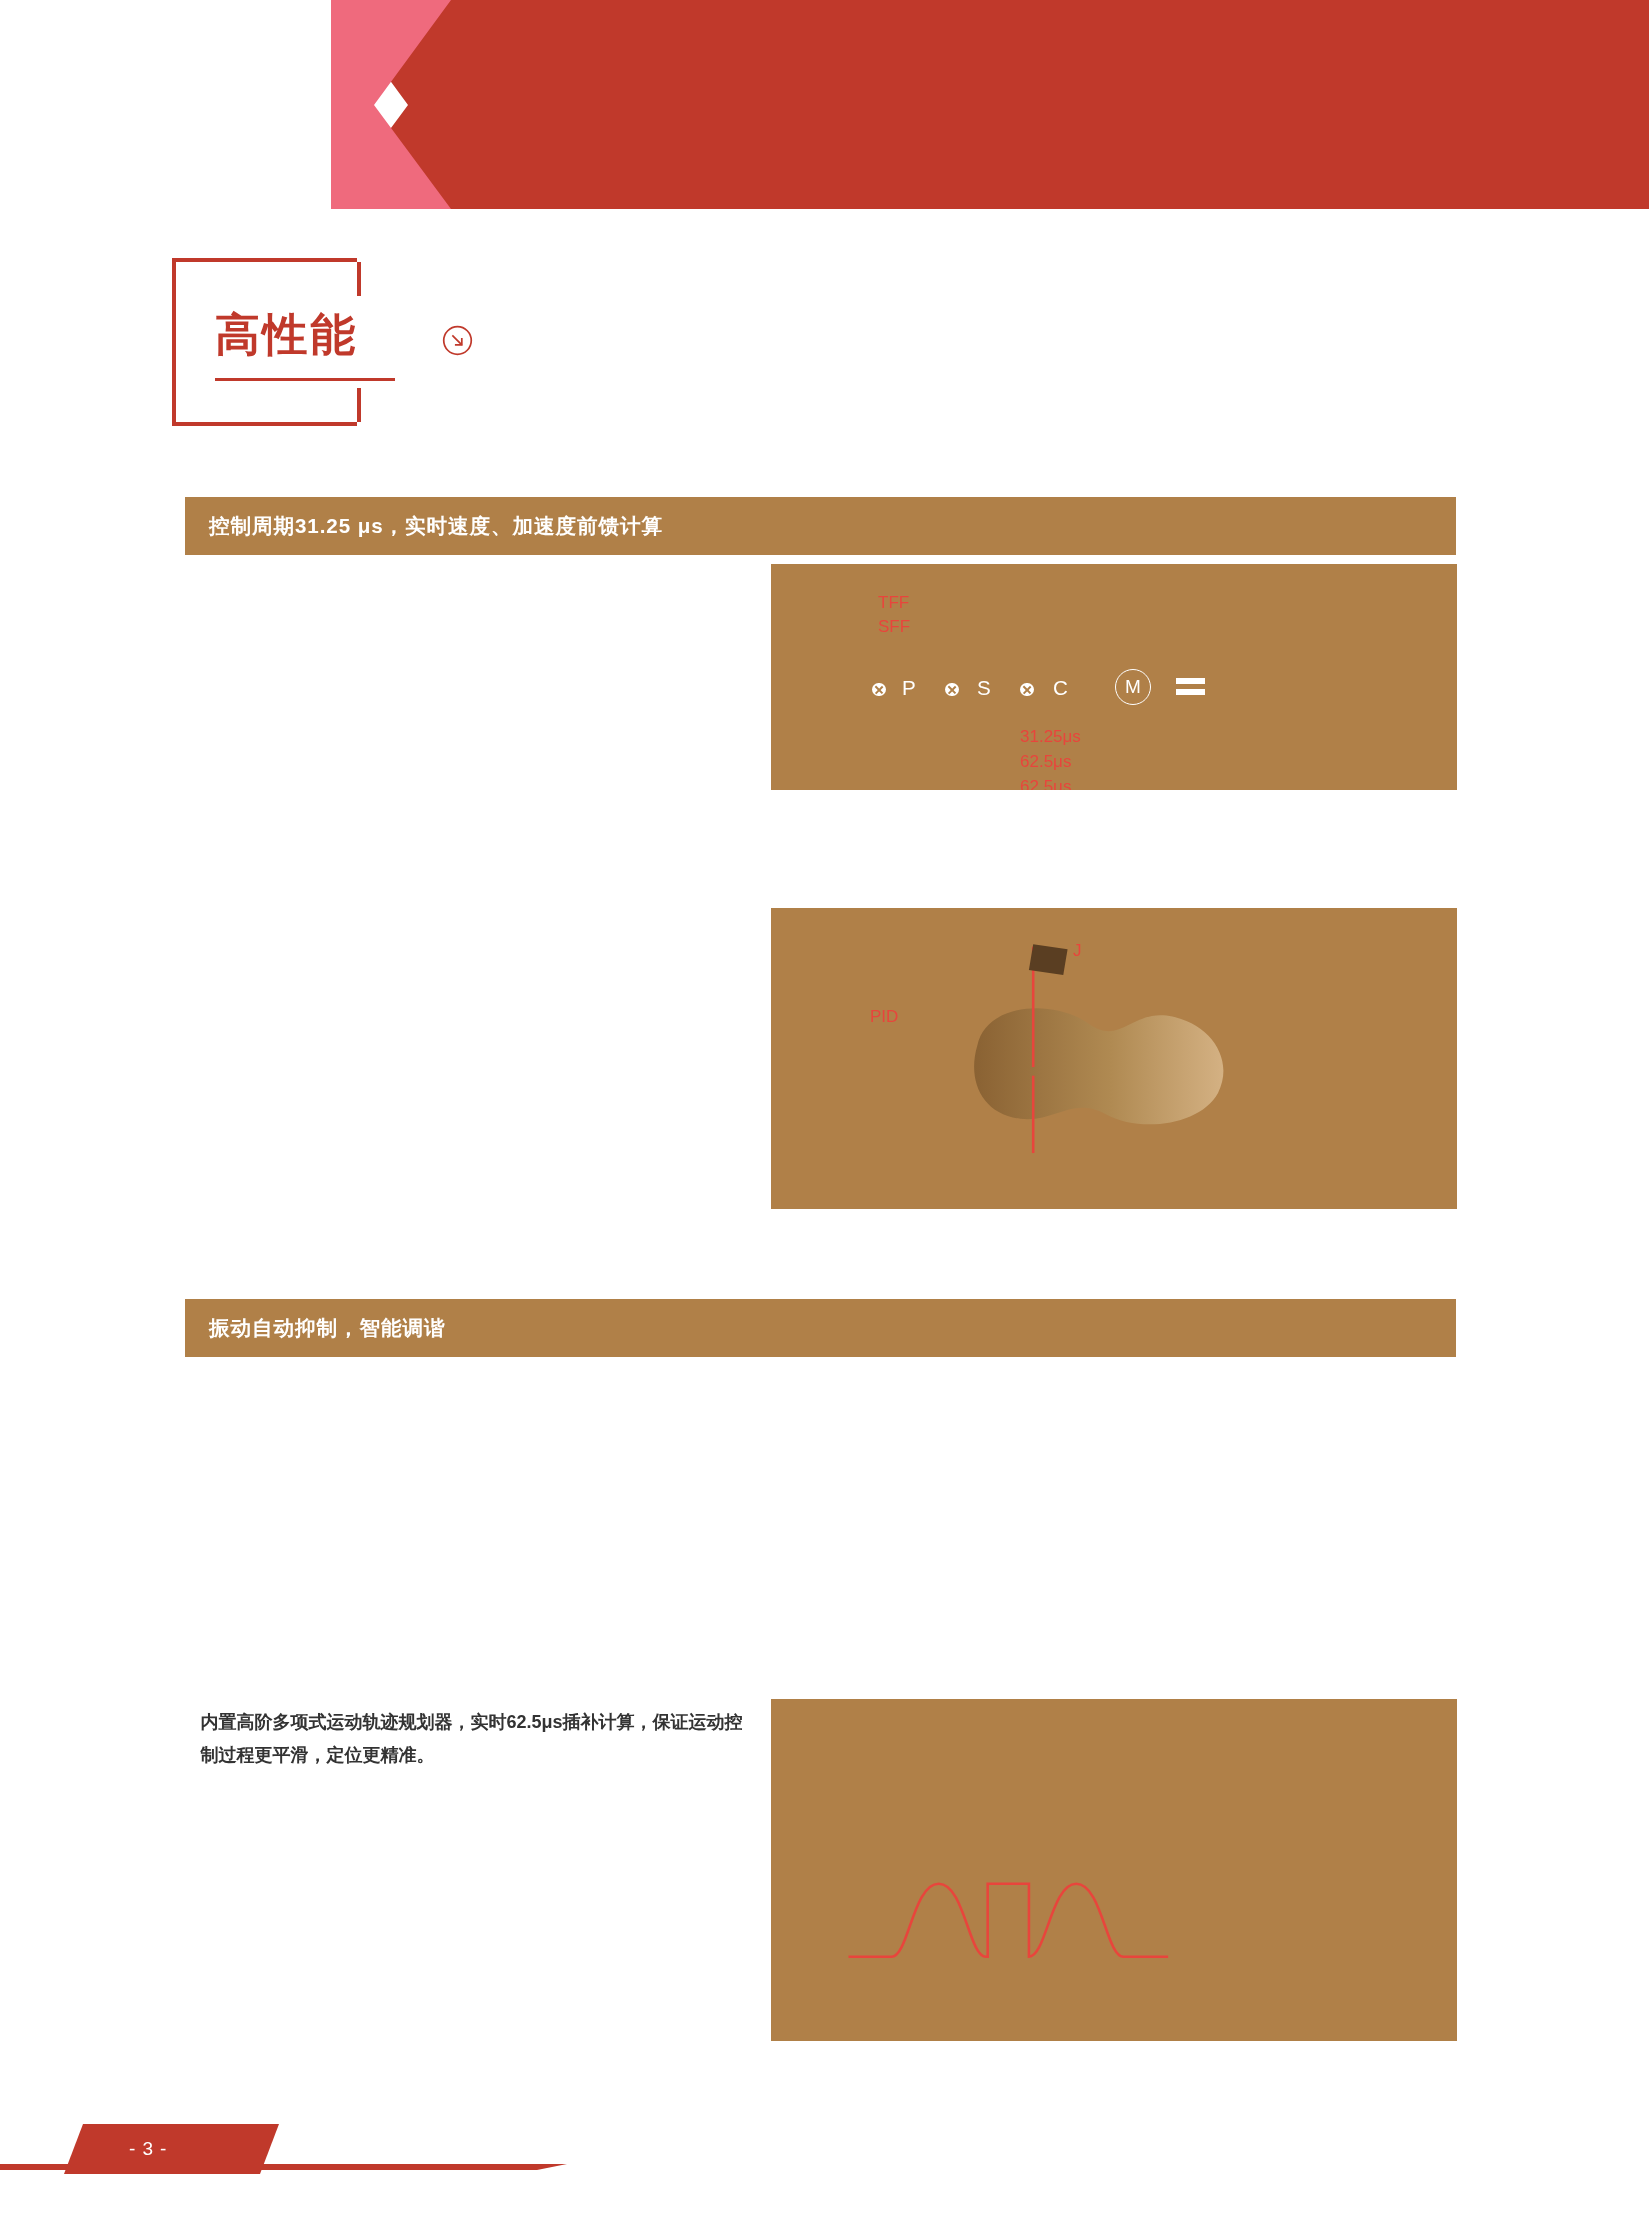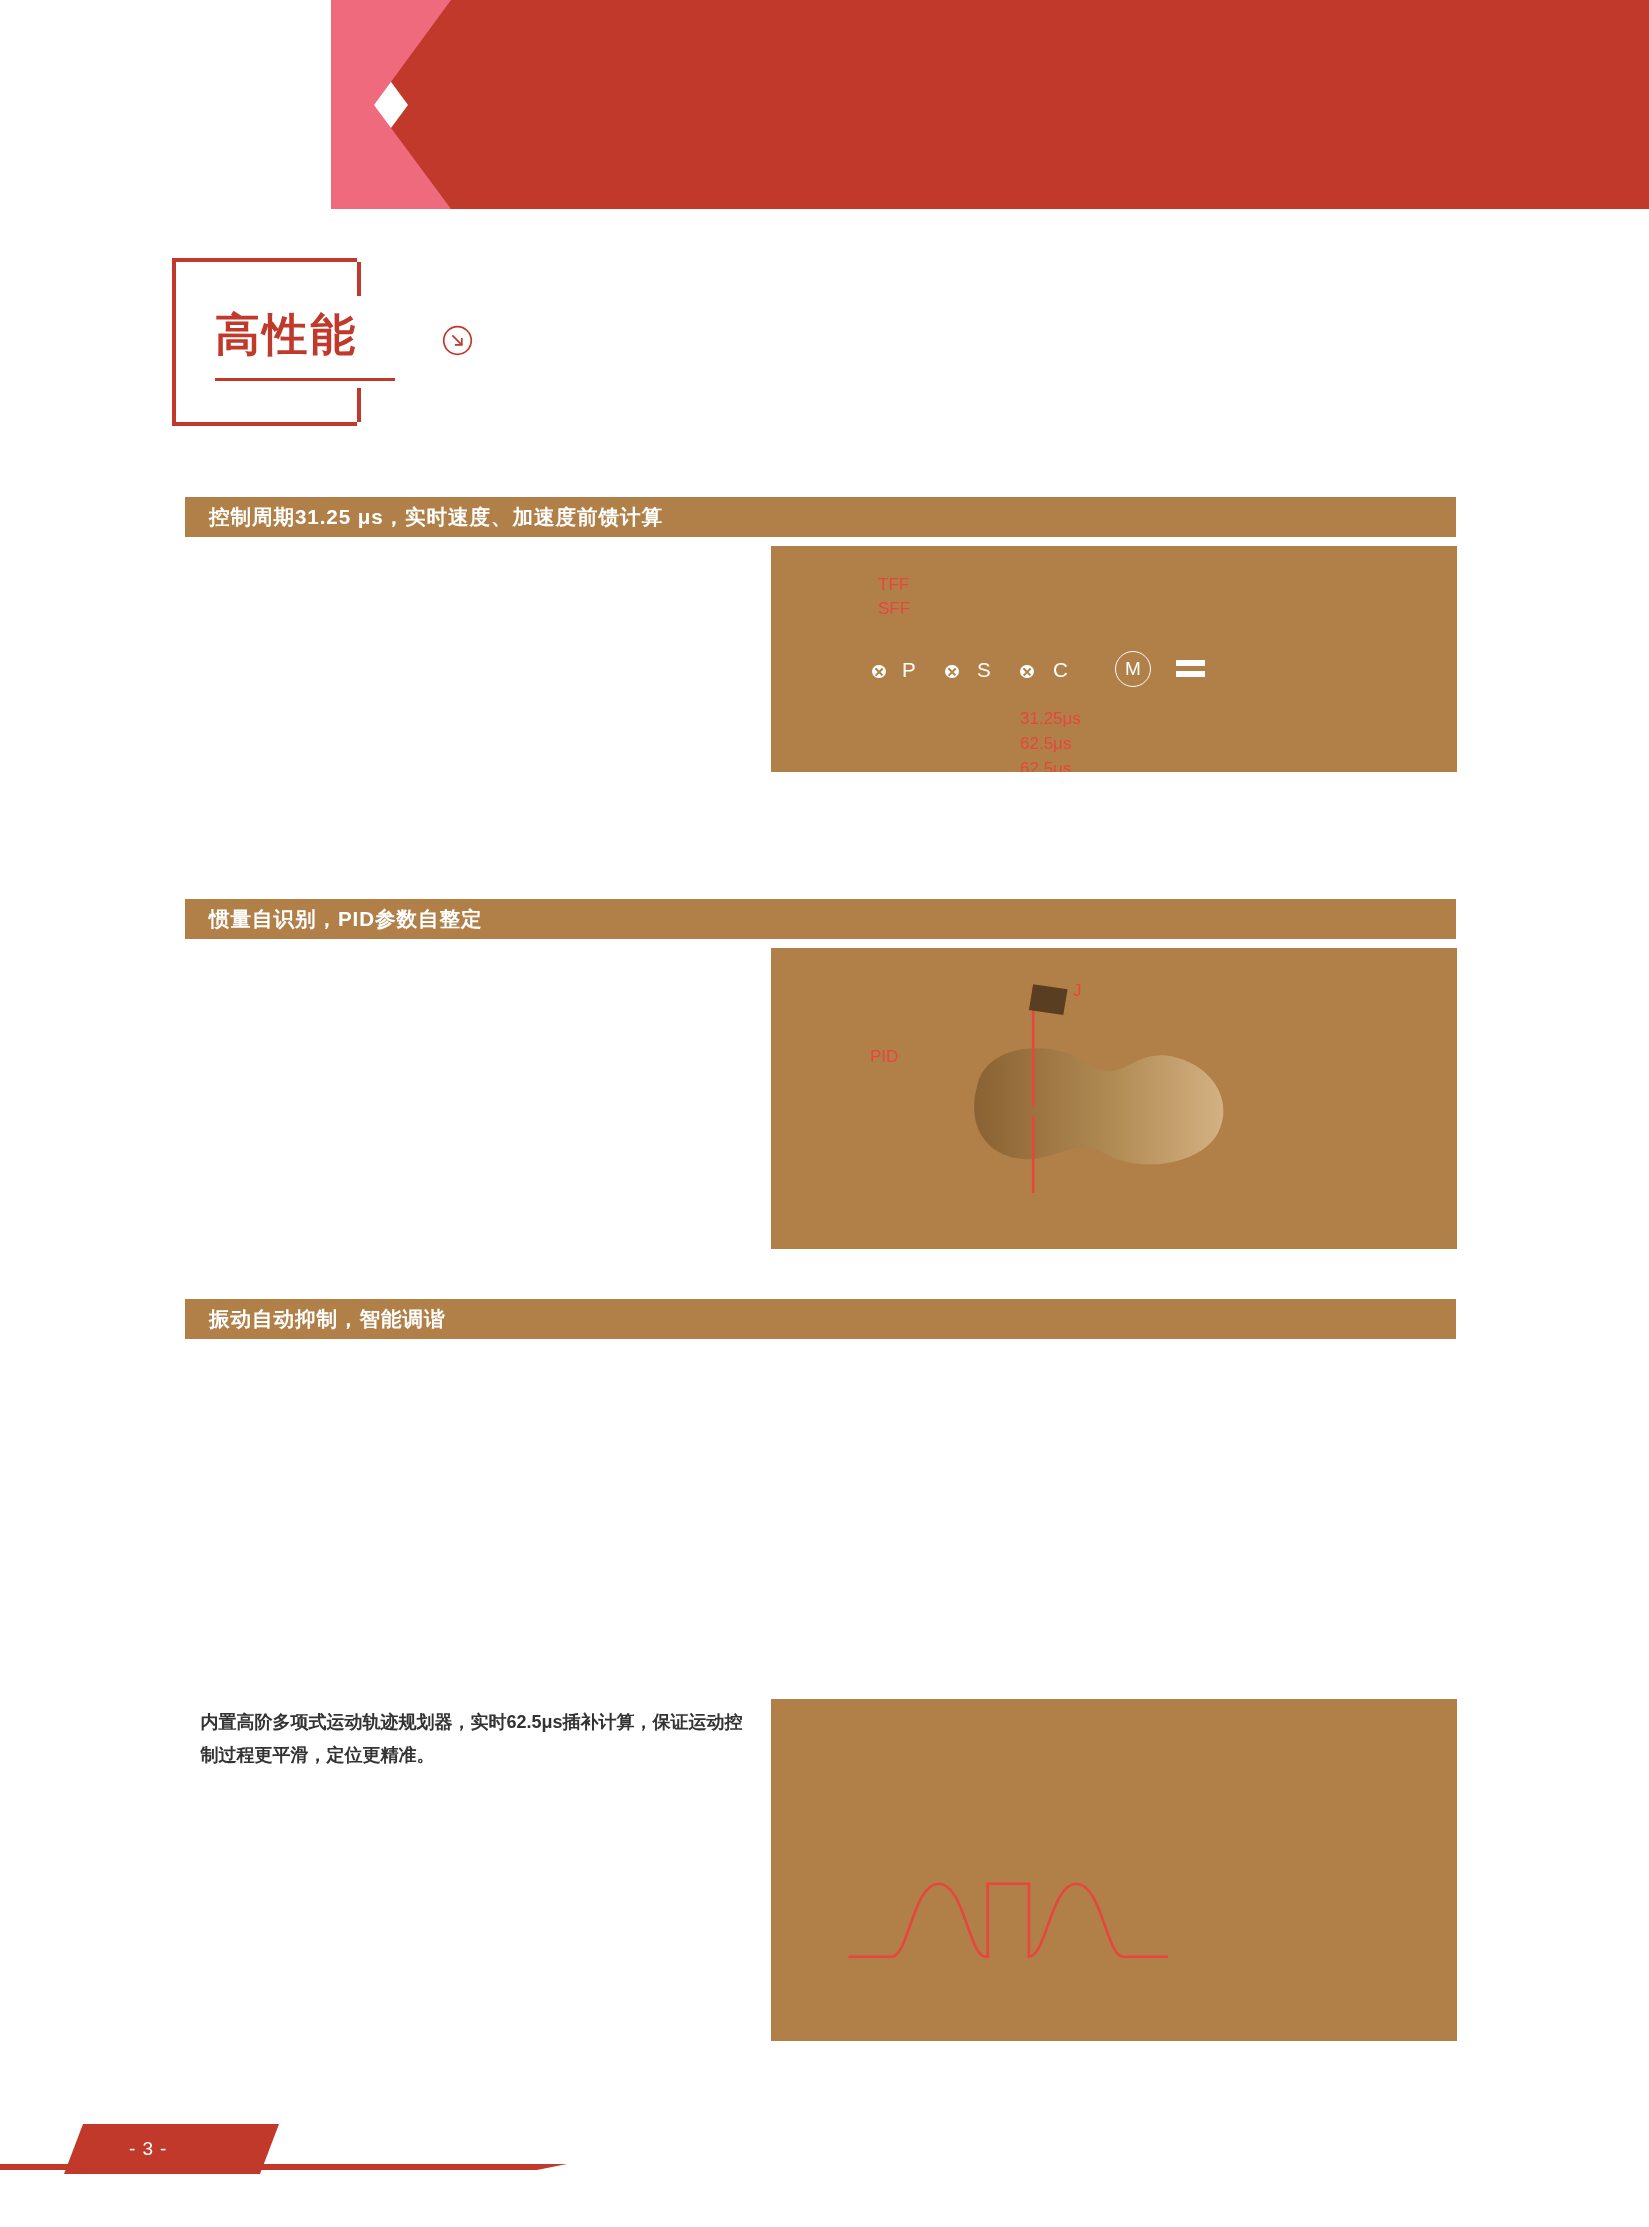--- a/index.html
+++ b/index.html
@@ -95,21 +95,21 @@
   }
 
   
   .section {
     position: absolute;
     left: 185px;
     width: 1271px;
   }
   .section-header {
     width: 1271px;
-    height: 40px;
+    height: 58px;
     background: #b08048;
     display: flex;
     align-items: center;
   }
   .section-header-text {
     color: #ffffff;
     font-size: 20.6px;
     font-weight: bold;
     margin-left: 24px;
     letter-spacing: 0.9px;
@@ -256,23 +256,20 @@
       <div class="load-bar2" style="left:405px; top:125px;"></div>
 
       <div class="fig-label" style="left:249px; top:163px;">31.25μs</div>
       <div class="fig-label" style="left:249px; top:188px;">62.5μs</div>
       <div class="fig-label" style="left:249px; top:213px;">62.5μs</div>
     </div>
   </div>
 </div>
 
 <div class="section" style="top:899px;">
-  <div class="section-header">
-    <div class="section-header-text">惯量自识别，PID参数自整定</div>
-  </div>
   <div class="section-body" style="height:309px;">
     <div class="section-figure" style="left:586px; top:-6.9px; width:686px; height:301px;">
       <div class="fig-label" style="left:99px; top:99px;">PID</div>
       <svg width="686" height="301" viewBox="0 0 798 350">
         <defs>
           <linearGradient id="blobgrad" x1="0" y1="0" x2="1" y2="0">
             <stop offset="0%" stop-color="#8a6233"></stop>
             <stop offset="55%" stop-color="#b08a52"></stop>
             <stop offset="100%" stop-color="#d4b183"></stop>
           </linearGradient>

